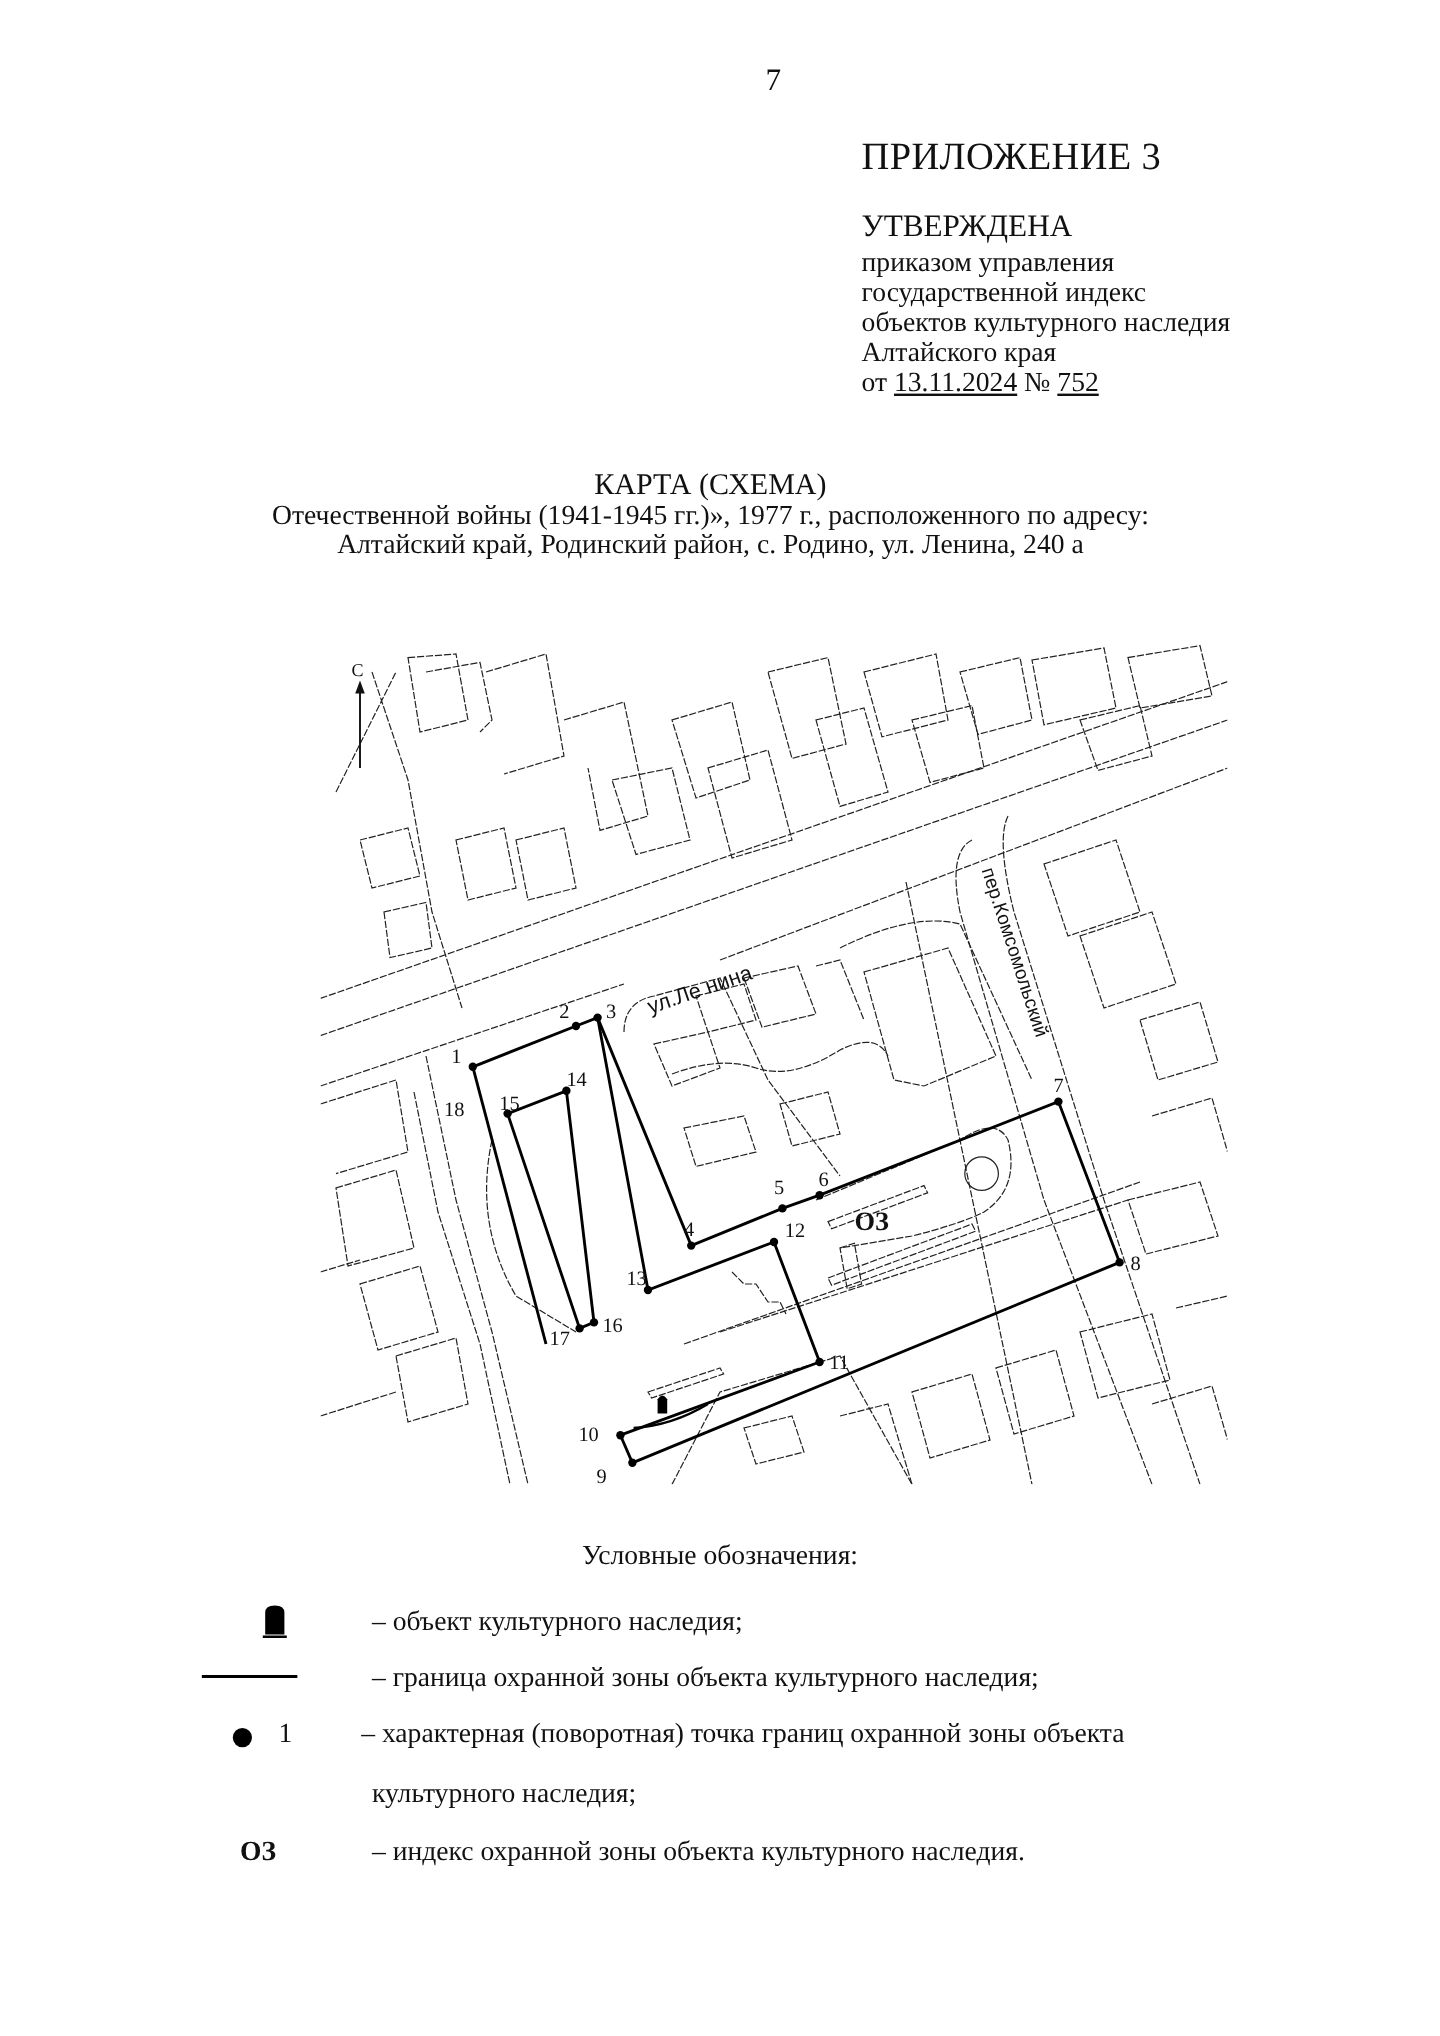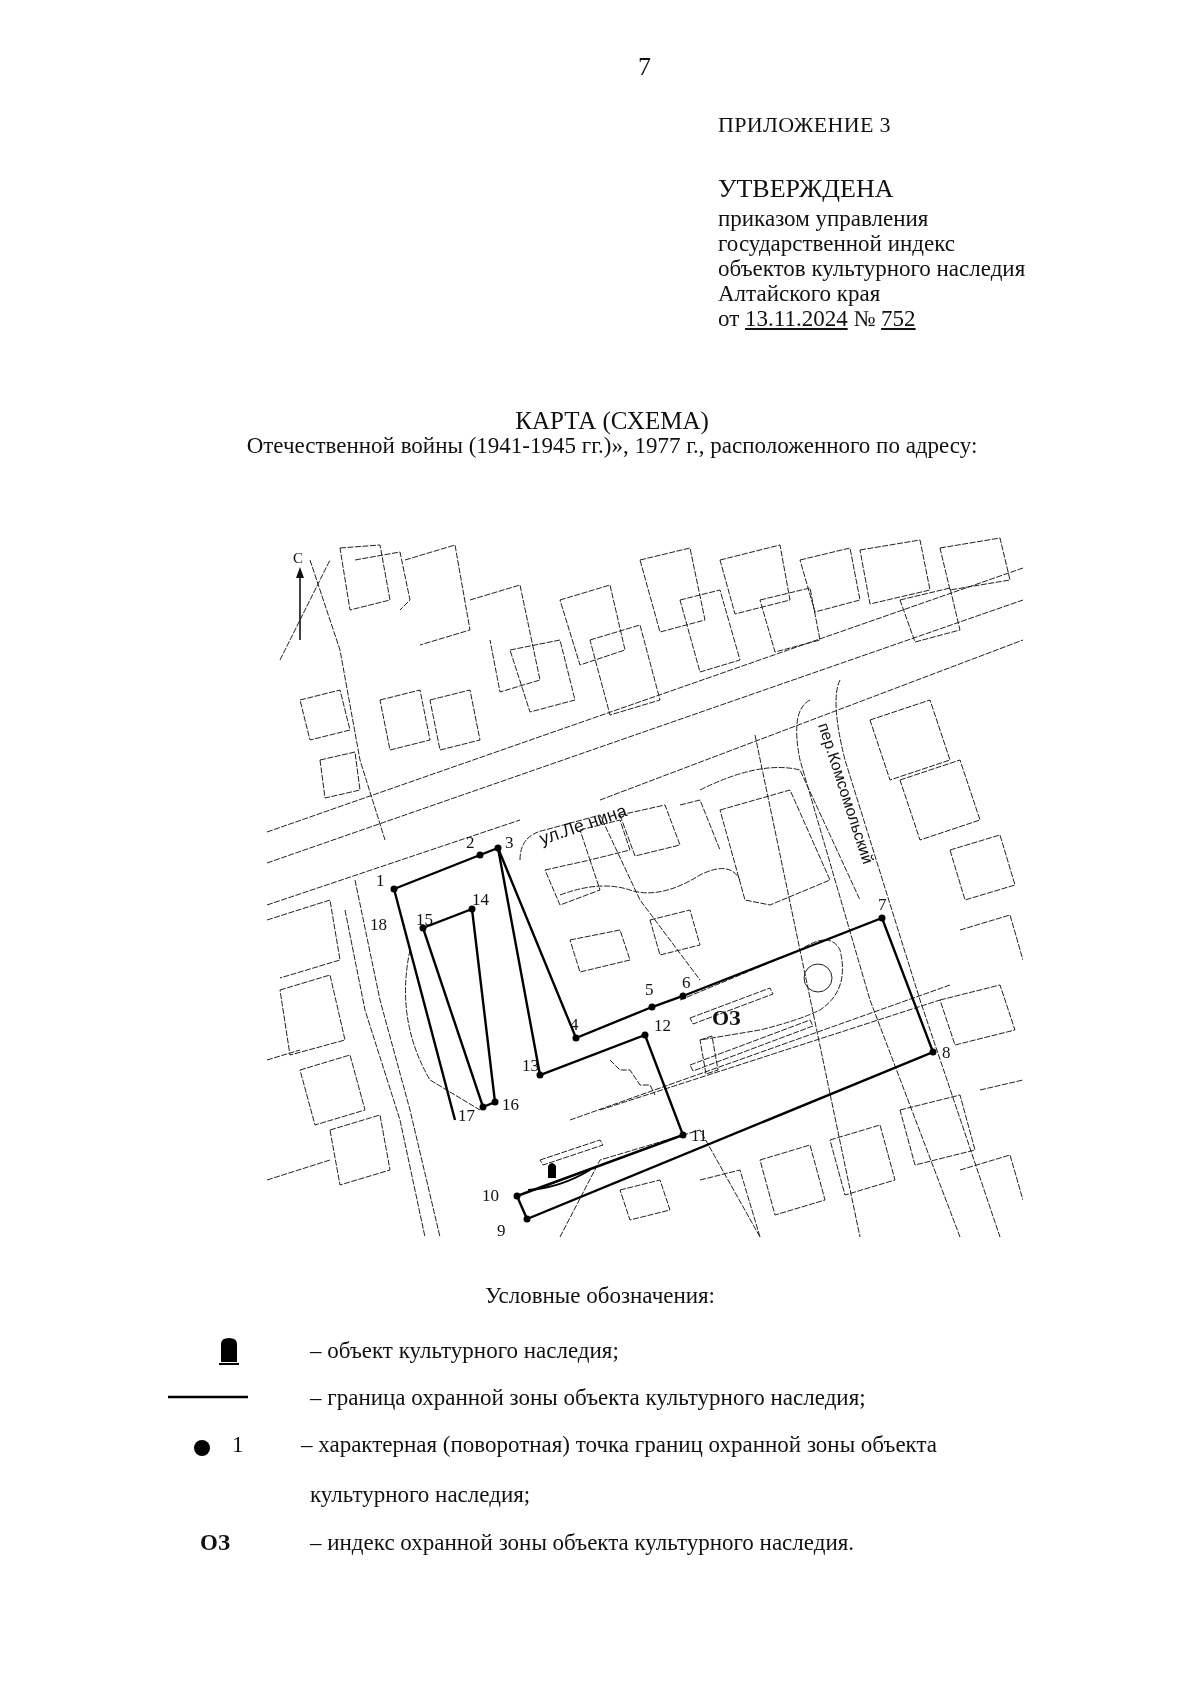--- a/index.html
+++ b/index.html
@@ -1,25 +1,25 @@
 <!DOCTYPE html>
 <html><head>
 <meta charset="utf-8">
 <style>
   html, body { margin: 0; padding: 0; background: #ffffff; }
   body { width: 1200px; height: 1697px; position: relative; overflow: hidden;
          font-family: "Liberation Serif", "DejaVu Serif", serif; color: #111; }
   .abs { position: absolute; }
   .page-num { left: 638px; top: 52px; font-size: 26px; }
-  .appendix { left: 718px; top: 112px; font-size: 22px; letter-spacing: 0.3px; }
+  .appendix { left: 718px; top: 112px; font-size: 32px; letter-spacing: 0.3px; }
   .approved { left: 718px; top: 176px; font-size: 26px; line-height: 1; }
   .approved-body { left: 718px; top: 206px; font-size: 23px; line-height: 25px; }
   .approved-body div { white-space: nowrap; }
   .u { text-decoration: underline; }
-  .title-block { left: 172px; width: 880px; top: 392px; text-align: center; font-size: 23px; line-height: 24px; margin-top: 16px; }
+  .title-block { left: 152px; width: 880px; top: 392px; text-align: center; font-size: 23px; line-height: 24px; }
   .title-block .t { font-size: 25px; line-height: 26px; }
   .map { left: 267px; top: 533px; width: 756px; height: 704px; }
   .legend-title { left: 160px; width: 880px; top: 1283px; text-align: center; font-size: 23px; }
   .lg-row { left: 190px; font-size: 23px; }
   .lg-sym { position: absolute; }
   .lg-text { position: absolute; left: 120px; white-space: nowrap; }
 </style>
 </head>
 <body>
 
@@ -32,20 +32,21 @@
   <div>приказом управления</div>
   <div>государственной индекс</div>
   <div>объектов культурного наследия</div>
   <div>Алтайского края</div>
   <div><span>от </span><span class="u">13.11.2024</span><span> № </span><span class="u">752</span></div>
 </div>
 
 <div class="abs title-block">
   <div class="t">КАРТА (СХЕМА)</div>
   <div>Отечественной войны (1941-1945 гг.)», 1977 г., расположенного по адресу:</div>
+  <div>Алтайский край, Родинский район, с. Родино, ул. Ленина, 240 а</div>
 </div>
 
 <svg class="abs map" viewBox="267 533 756 704" xmlns="http://www.w3.org/2000/svg">
   <defs>
     <clipPath id="mapclip">
         <rect x="267" y="533" width="756" height="704"></rect>
       </clipPath>
   </defs>
   <g clip-path="url(#mapclip)" fill="none" stroke="#222" stroke-width="1" stroke-dasharray="6 1.5">
 

